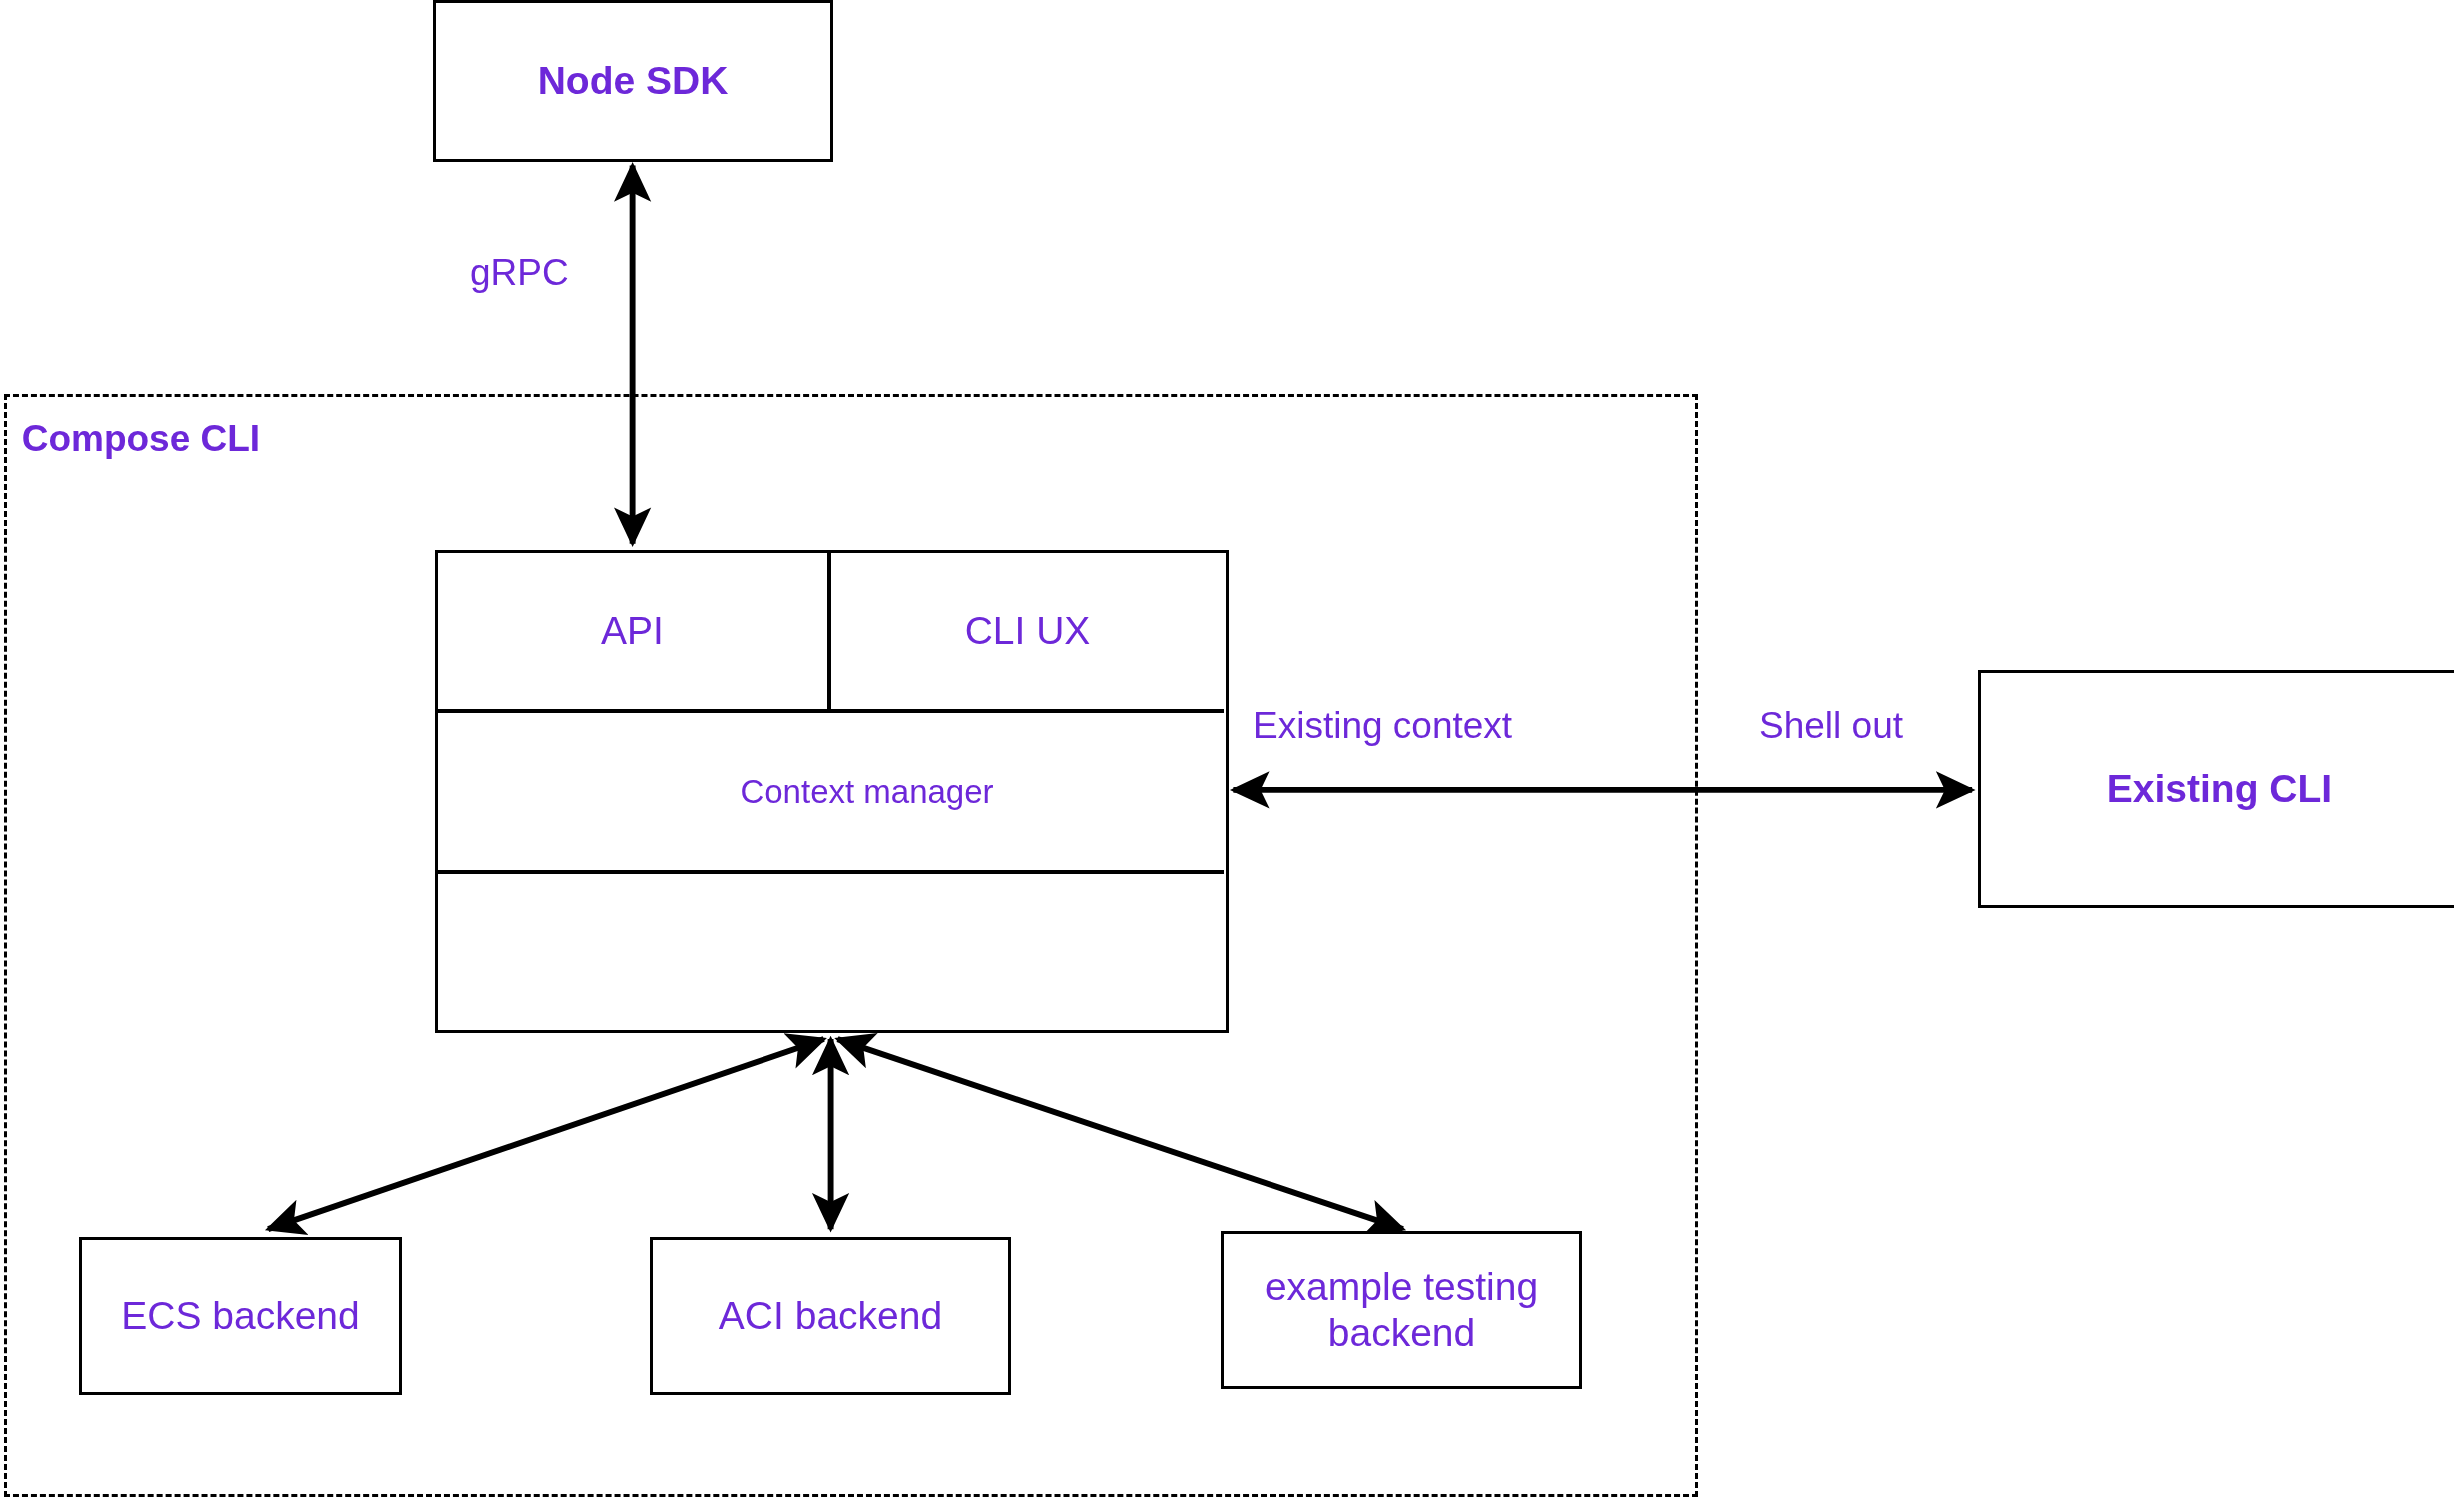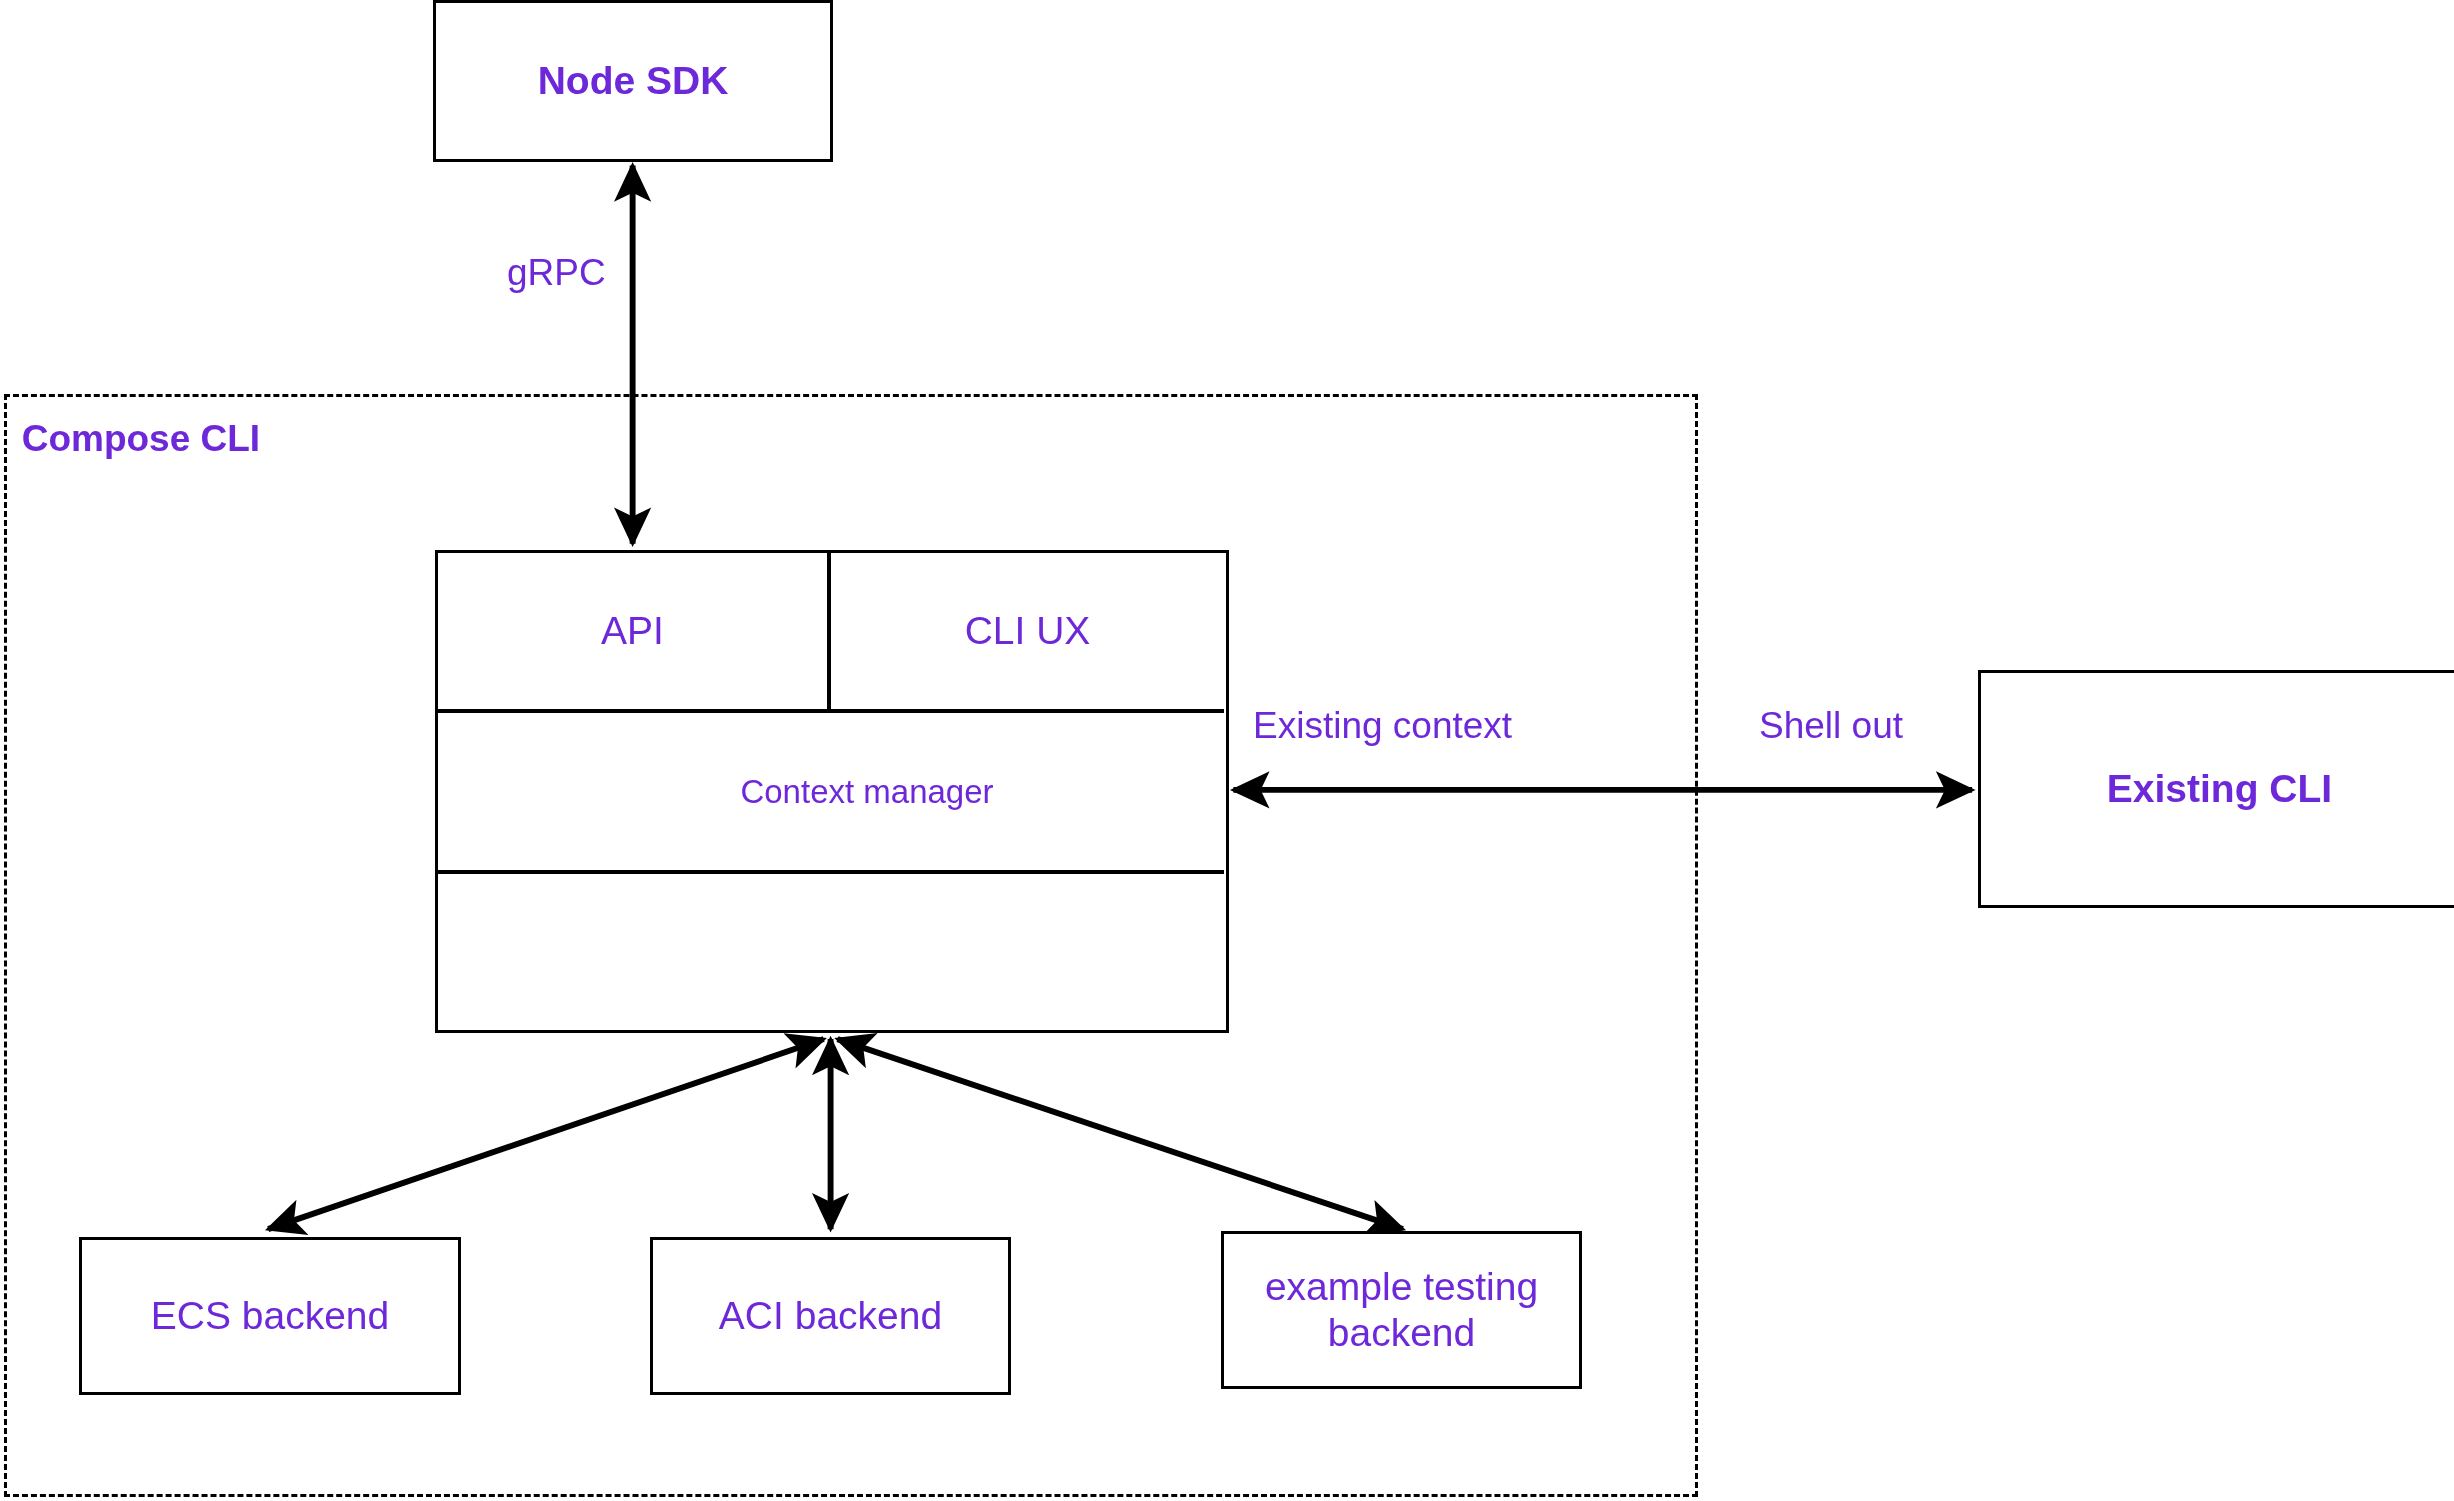--- a/index.html
+++ b/index.html
@@ -98,21 +98,21 @@
 
     <line x1="843" y1="1055" x2="843" y2="1248" stroke="#000000" stroke-width="6" marker-start="url(#arrow-end)" marker-end="url(#arrow-end)"></line>
 
     <line x1="850" y1="1055" x2="1424" y2="1248" stroke="#000000" stroke-width="6" marker-start="url(#arrow-end)" marker-end="url(#arrow-end)"></line>
   </svg>
 
   <div class="node-box" style="left:433px; top:0px; width:400px; height:162px; font-size:39px;">
     <span class="bold-label">Node SDK</span>
   </div>
 
-  <div class="edge-label" style="left:507px; top:254px; font-size:37px;">gRPC</div>
+  <div class="edge-label" style="left:470px; top:254px; font-size:37px;">gRPC</div>
 
   <div class="dashed-group" style="left:3.9px; top:394px; width:1694px; height:1103px;"></div>
   <div class="group-title" style="left:21.7px; top:420px; font-size:37px;">Compose CLI</div>
 
   <div class="stack-box" style="left:435px; top:550px; width:794px; height:483px;">
 
     <div class="stack-row" style="left:0px; top:0px; width:389px; height:156px; font-size:39px;">
       <span>API</span>
     </div>
     <div class="stack-row" style="left:393px; top:0px; width:393px; height:156px; font-size:39px;">
@@ -129,21 +129,21 @@
   </div>
 
   <div class="edge-label" style="left:1253px; top:707px; font-size:37px;">Existing context</div>
 
   <div class="edge-label" style="left:1759px; top:707px; font-size:37px;">Shell out</div>
 
   <div class="node-box" style="left:1978px; top:670px; width:483px; height:238px; font-size:39px;">
     <span class="bold-label">Existing CLI</span>
   </div>
 
-  <div class="node-box" style="left:79px; top:1237px; width:382px; height:158px; font-size:39px;">
+  <div class="node-box" style="left:79px; top:1237px; width:323px; height:158px; font-size:39px;">
     <span>ECS backend</span>
   </div>
 
   <div class="node-box" style="left:650px; top:1237px; width:361px; height:158px; font-size:39px;">
     <span>ACI backend</span>
   </div>
 
   <div class="node-box" style="left:1221px; top:1231px; width:361px; height:158px; font-size:39px; padding:0 13.8px;">
     <span>example testing backend</span>
   </div>

